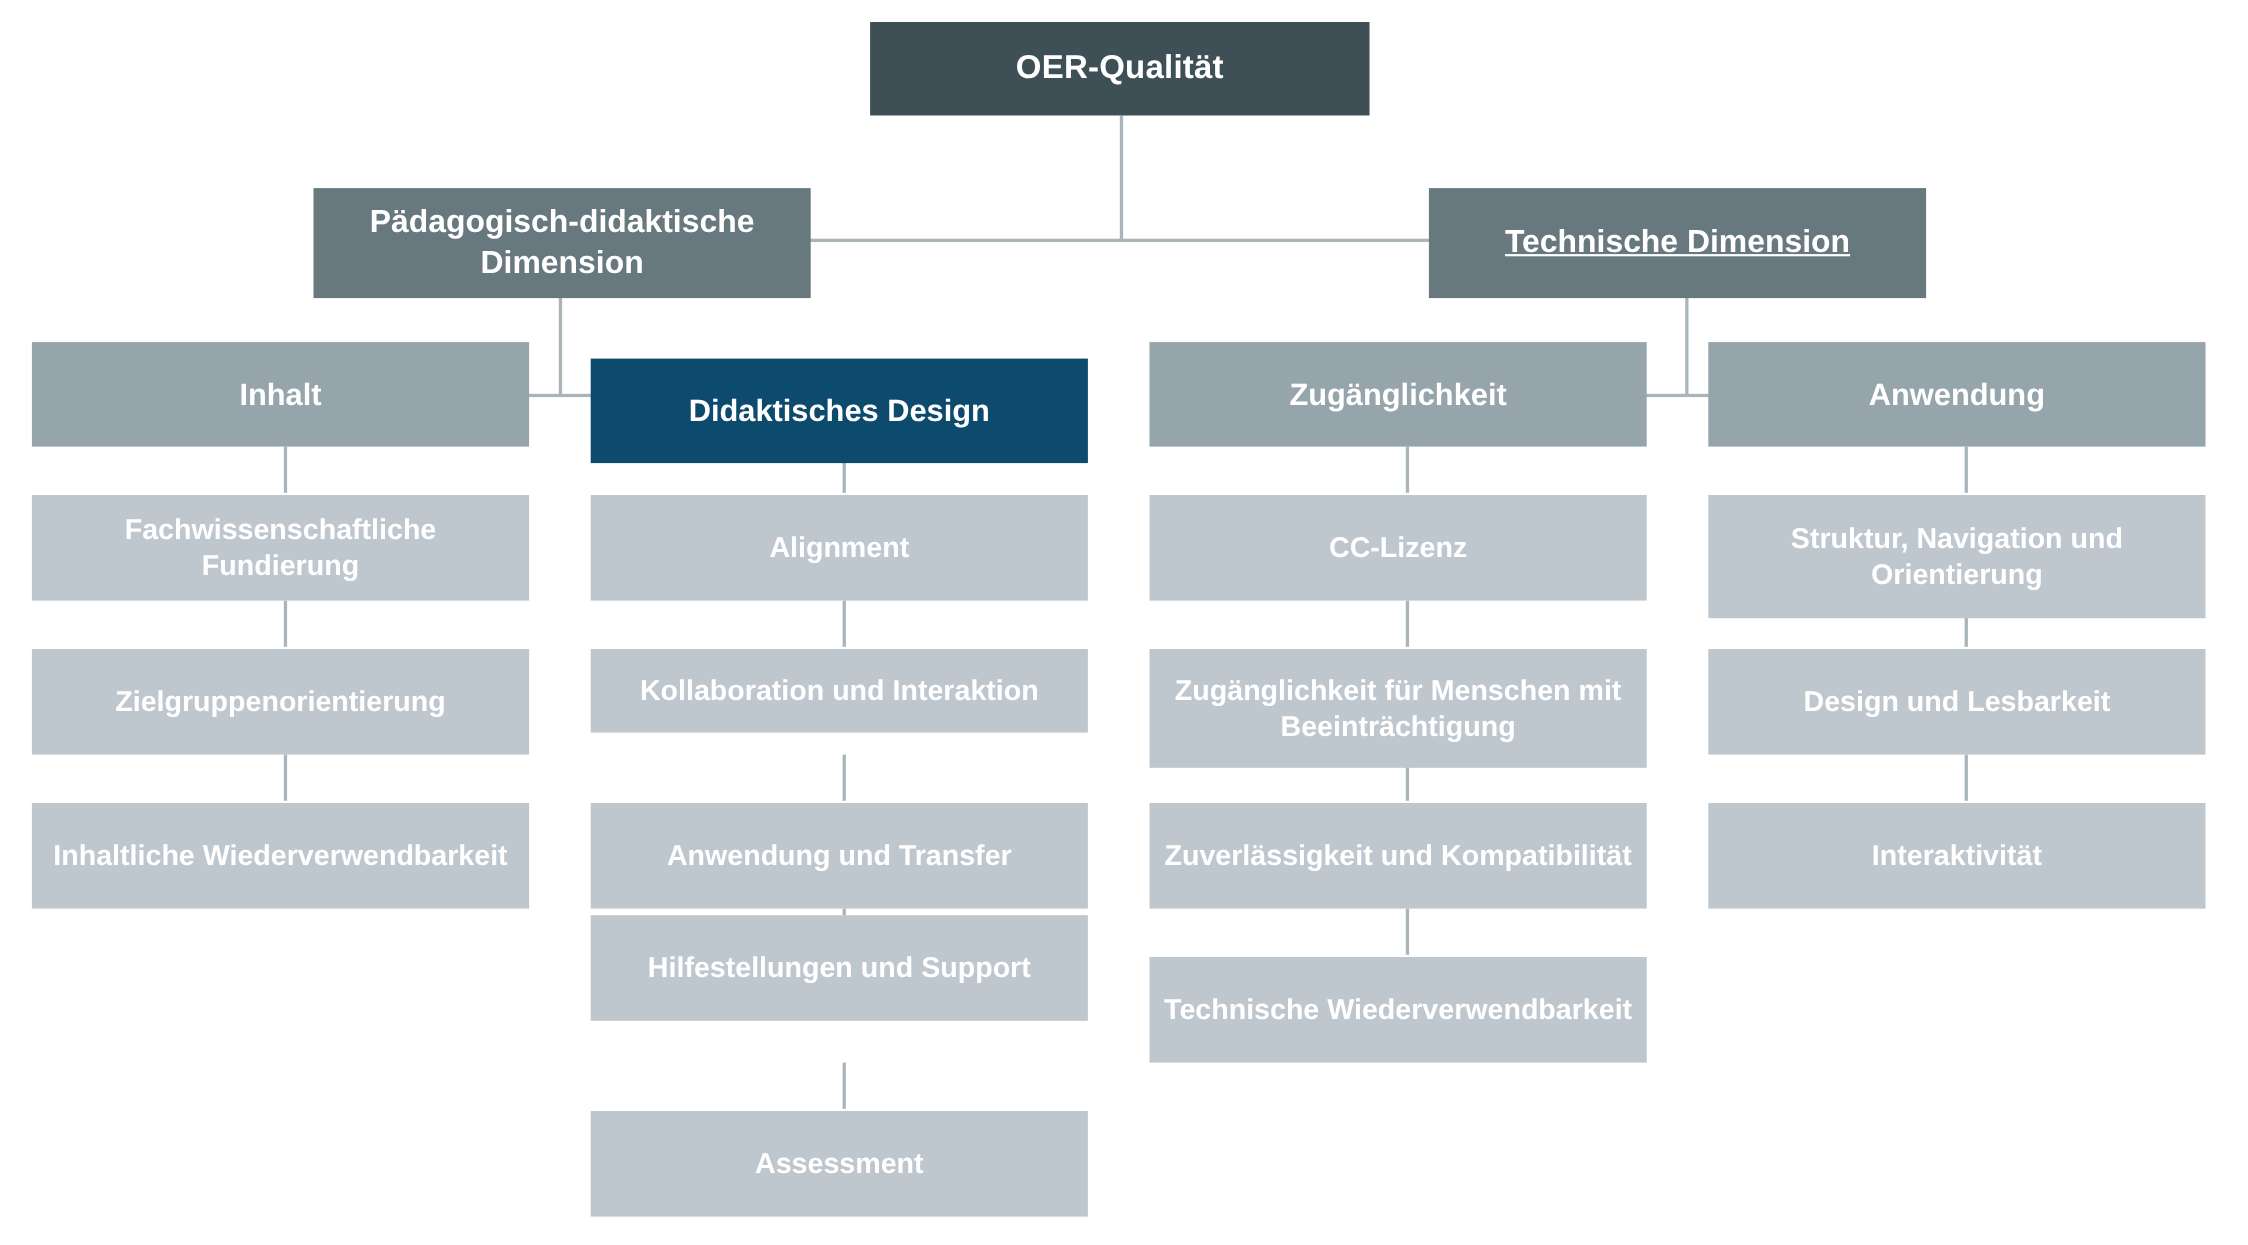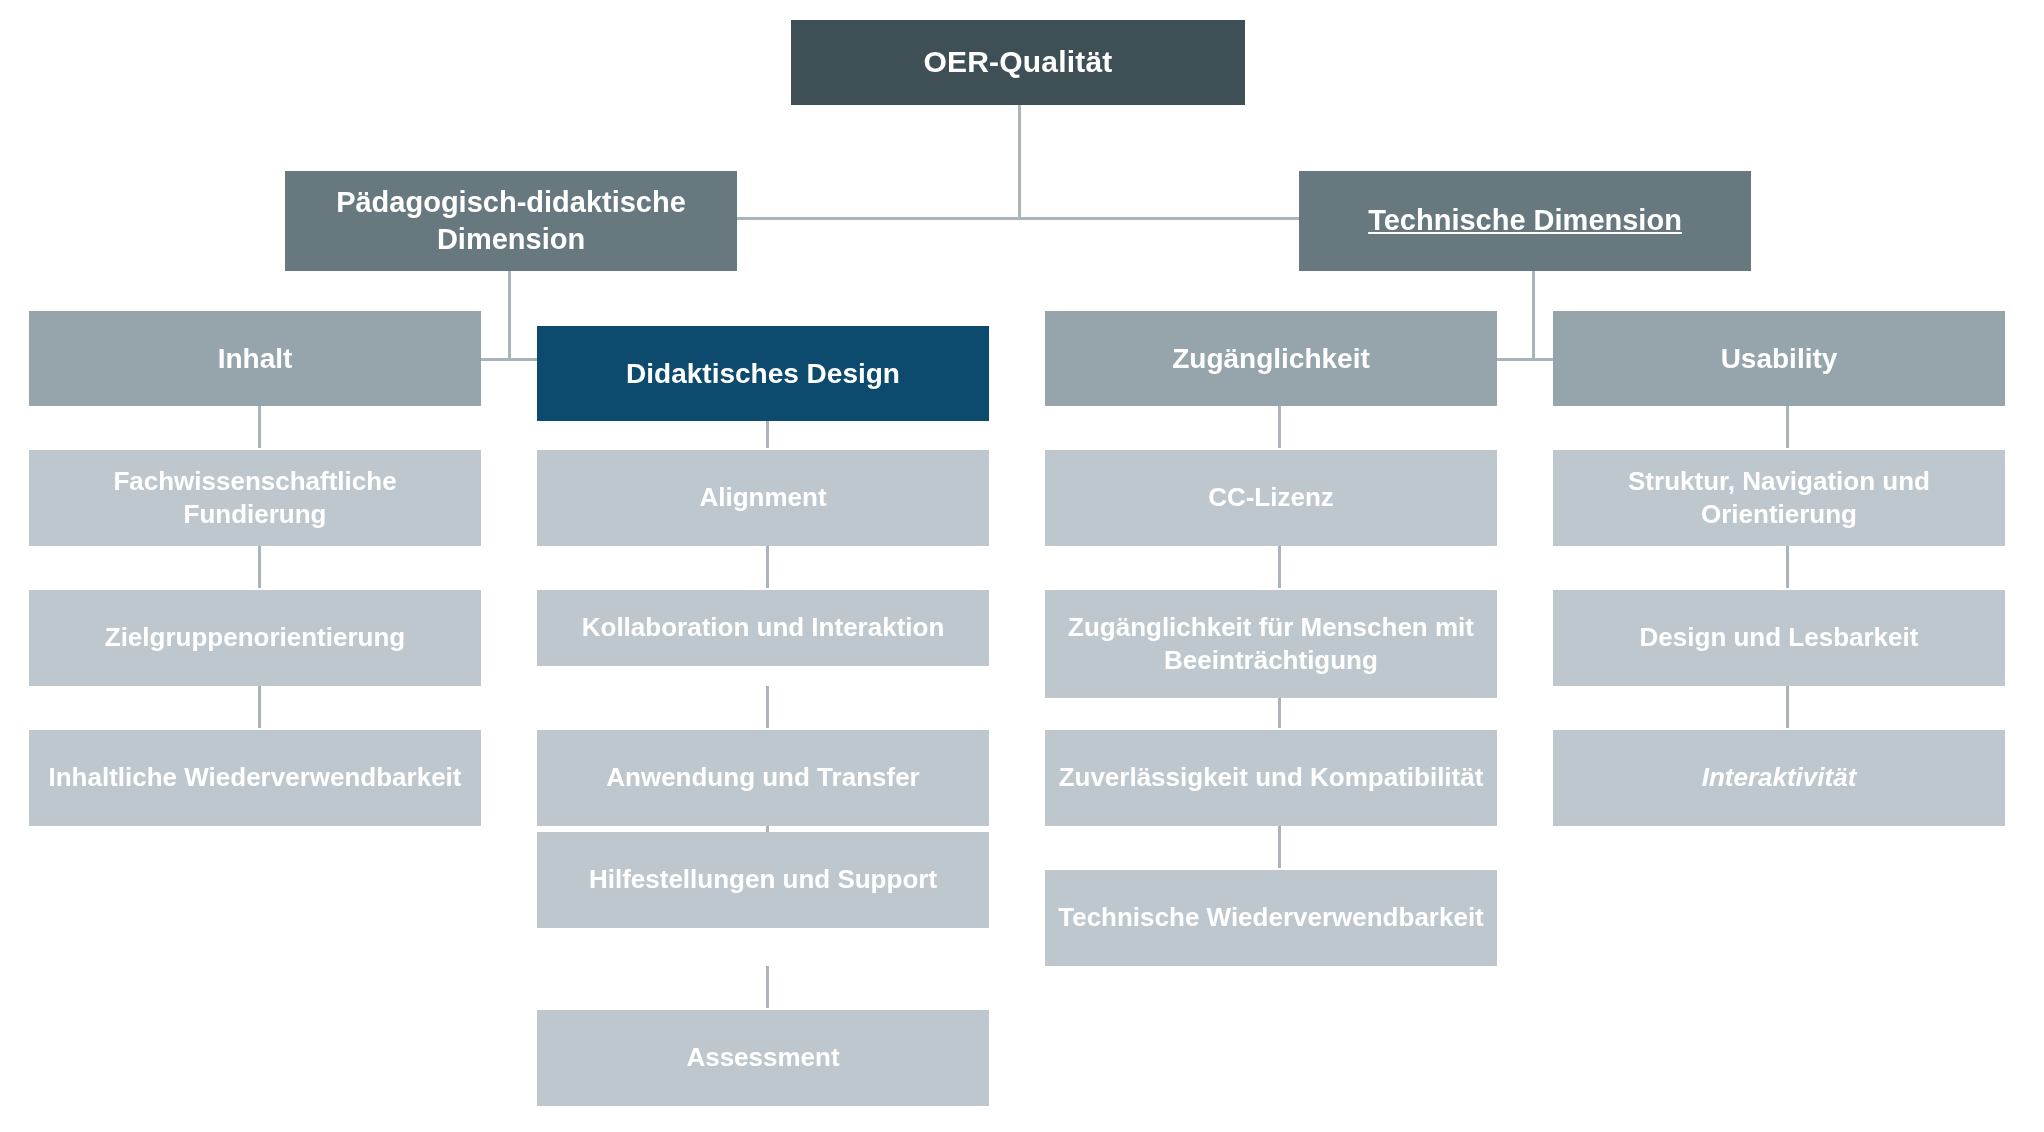--- a/index.html
+++ b/index.html
@@ -67,34 +67,34 @@
 
   <div class="node lvl-root" style="left: 791px; top: 20px; width: 454px; height: 85px; background: rgb(62, 79, 85); color: rgb(255, 255, 255);">OER-Qualität</div>
 
   <div class="node lvl-dim" style="left: 285px; top: 171px; width: 452px; height: 100px; background: rgb(103, 121, 127); color: rgb(255, 255, 255);">Pädagogisch-didaktische Dimension</div>
 
   <div class="node lvl-dim" style="left: 1299px; top: 171px; width: 452px; height: 100px; background: rgb(103, 121, 127); color: rgb(255, 255, 255); text-decoration: underline;">Technische Dimension</div>
 
   <div class="node lvl-cat" style="left: 29px; top: 311px; width: 452px; height: 95px; background: rgb(150, 164, 171); color: rgb(255, 255, 255);">Inhalt</div>
   <div class="node lvl-cat" style="left: 537px; top: 311px; width: 452px; height: 95px; background: #0c4a6e; color: rgb(255, 255, 255); margin-top: 15px;">Didaktisches Design</div>
   <div class="node lvl-cat" style="left: 1045px; top: 311px; width: 452px; height: 95px; background: rgb(150, 164, 171); color: rgb(255, 255, 255);">Zugänglichkeit</div>
-  <div class="node lvl-cat" style="left: 1553px; top: 311px; width: 452px; height: 95px; background: rgb(150, 164, 171); color: rgb(255, 255, 255);">Usability</div>
+  <div class="node lvl-cat" style="left: 1553px; top: 311px; width: 452px; height: 95px; background: rgb(150, 164, 171); color: rgb(255, 255, 255);">Anwendung</div>
 
   <div class="node lvl-leaf" style="left: 29px; top: 450px; width: 452px; height: 96px; background: rgb(191, 199, 206); color: rgb(255, 255, 255);">Fachwissenschaftliche Fundierung</div>
   <div class="node lvl-leaf" style="left: 29px; top: 590px; width: 452px; height: 96px; background: rgb(191, 199, 206); color: rgb(255, 255, 255);">Zielgruppenorientierung</div>
   <div class="node lvl-leaf" style="left: 29px; top: 730px; width: 452px; height: 96px; background: rgb(191, 199, 206); color: rgb(255, 255, 255);">Inhaltliche Wiederverwendbarkeit</div>
 
   <div class="node lvl-leaf" style="left: 537px; top: 450px; width: 452px; height: 96px; background: rgb(191, 199, 206); color: rgb(255, 255, 255);">Alignment</div>
   <div class="node lvl-leaf" style="left: 537px; top: 590px; width: 452px; height: 76px; background: rgb(191, 199, 206); color: rgb(255, 255, 255);">Kollaboration und Interaktion</div>
   <div class="node lvl-leaf" style="left: 537px; top: 730px; width: 452px; height: 96px; background: rgb(191, 199, 206); color: rgb(255, 255, 255);">Anwendung und Transfer</div>
   <div class="node lvl-leaf" style="left: 537px; top: 832px; width: 452px; height: 96px; background: rgb(191, 199, 206); color: rgb(255, 255, 255);">Hilfestellungen und Support</div>
   <div class="node lvl-leaf" style="left: 537px; top: 1010px; width: 452px; height: 96px; background: rgb(191, 199, 206); color: rgb(255, 255, 255); text-align: center;">Assessment</div>
 
   <div class="node lvl-leaf" style="left: 1045px; top: 450px; width: 452px; height: 96px; background: rgb(191, 199, 206); color: rgb(255, 255, 255);">CC-Lizenz</div>
   <div class="node lvl-leaf" style="left: 1045px; top: 590px; width: 452px; height: 108px; background: rgb(191, 199, 206); color: rgb(255, 255, 255);">Zugänglichkeit für Menschen mit Beeinträchtigung</div>
   <div class="node lvl-leaf" style="left: 1045px; top: 730px; width: 452px; height: 96px; background: rgb(191, 199, 206); color: rgb(255, 255, 255);">Zuverlässigkeit und Kompatibilität</div>
   <div class="node lvl-leaf" style="left: 1045px; top: 870px; width: 452px; height: 96px; background: rgb(191, 199, 206); color: rgb(255, 255, 255);">Technische Wiederverwendbarkeit</div>
 
-  <div class="node lvl-leaf" style="left: 1553px; top: 450px; width: 452px; height: 96px; background: rgb(191, 199, 206); color: rgb(255, 255, 255);">Struktur, Navigation und Orientierung</div>
+  <div class="node lvl-leaf" style="left: 1553px; top: 450px; width: 452px; height: 112px; background: rgb(191, 199, 206); color: rgb(255, 255, 255);">Struktur, Navigation und Orientierung</div>
   <div class="node lvl-leaf" style="left: 1553px; top: 590px; width: 452px; height: 96px; background: rgb(191, 199, 206); color: rgb(255, 255, 255);">Design und Lesbarkeit</div>
-  <div class="node lvl-leaf" style="left: 1553px; top: 730px; width: 452px; height: 96px; background: rgb(191, 199, 206); color: rgb(255, 255, 255); font-style: italic;">Interaktivität</div>
+  <div class="node lvl-leaf" style="left: 1553px; top: 730px; width: 452px; height: 96px; background: rgb(191, 199, 206); color: rgb(255, 255, 255);">Interaktivität</div>
 
 </div>
 
 </body></html>

